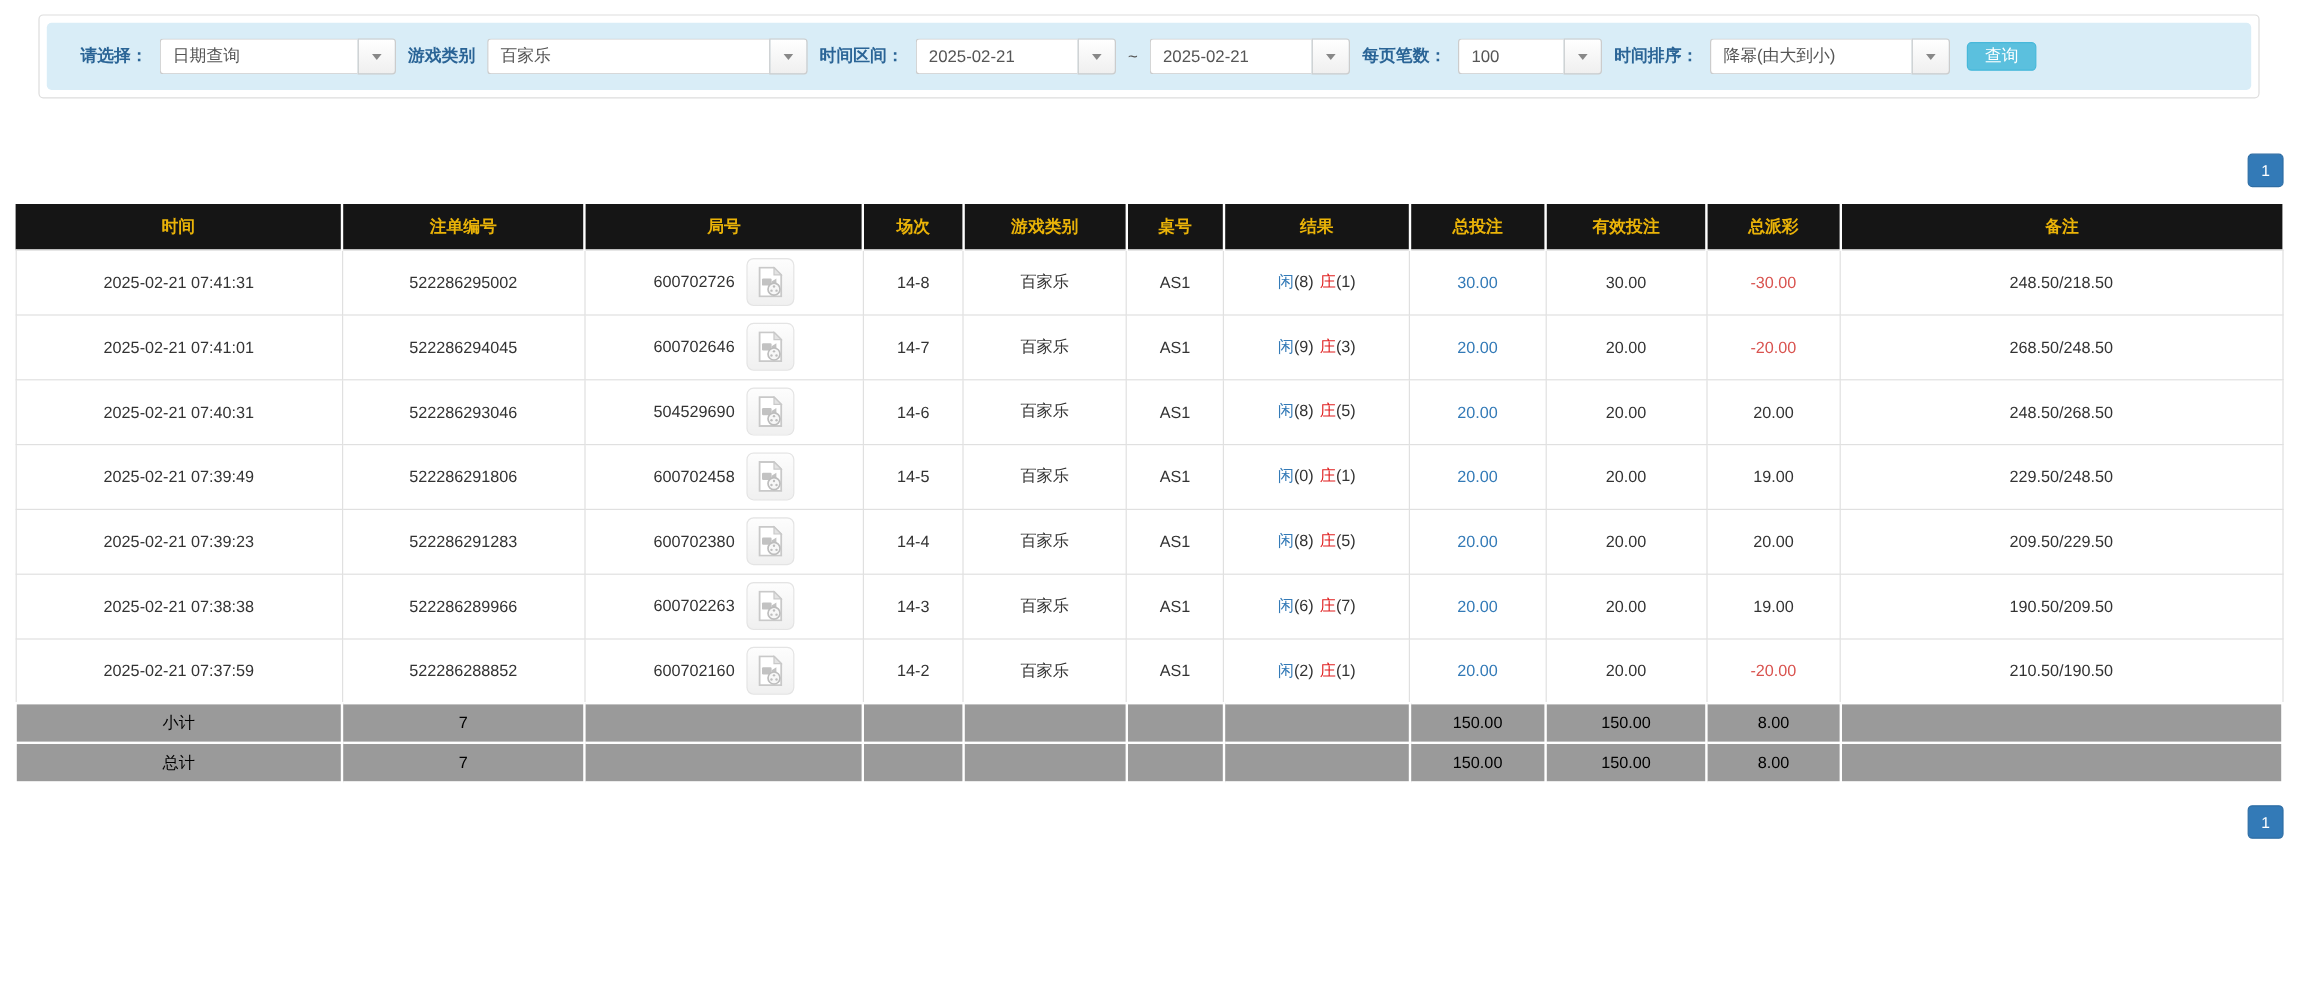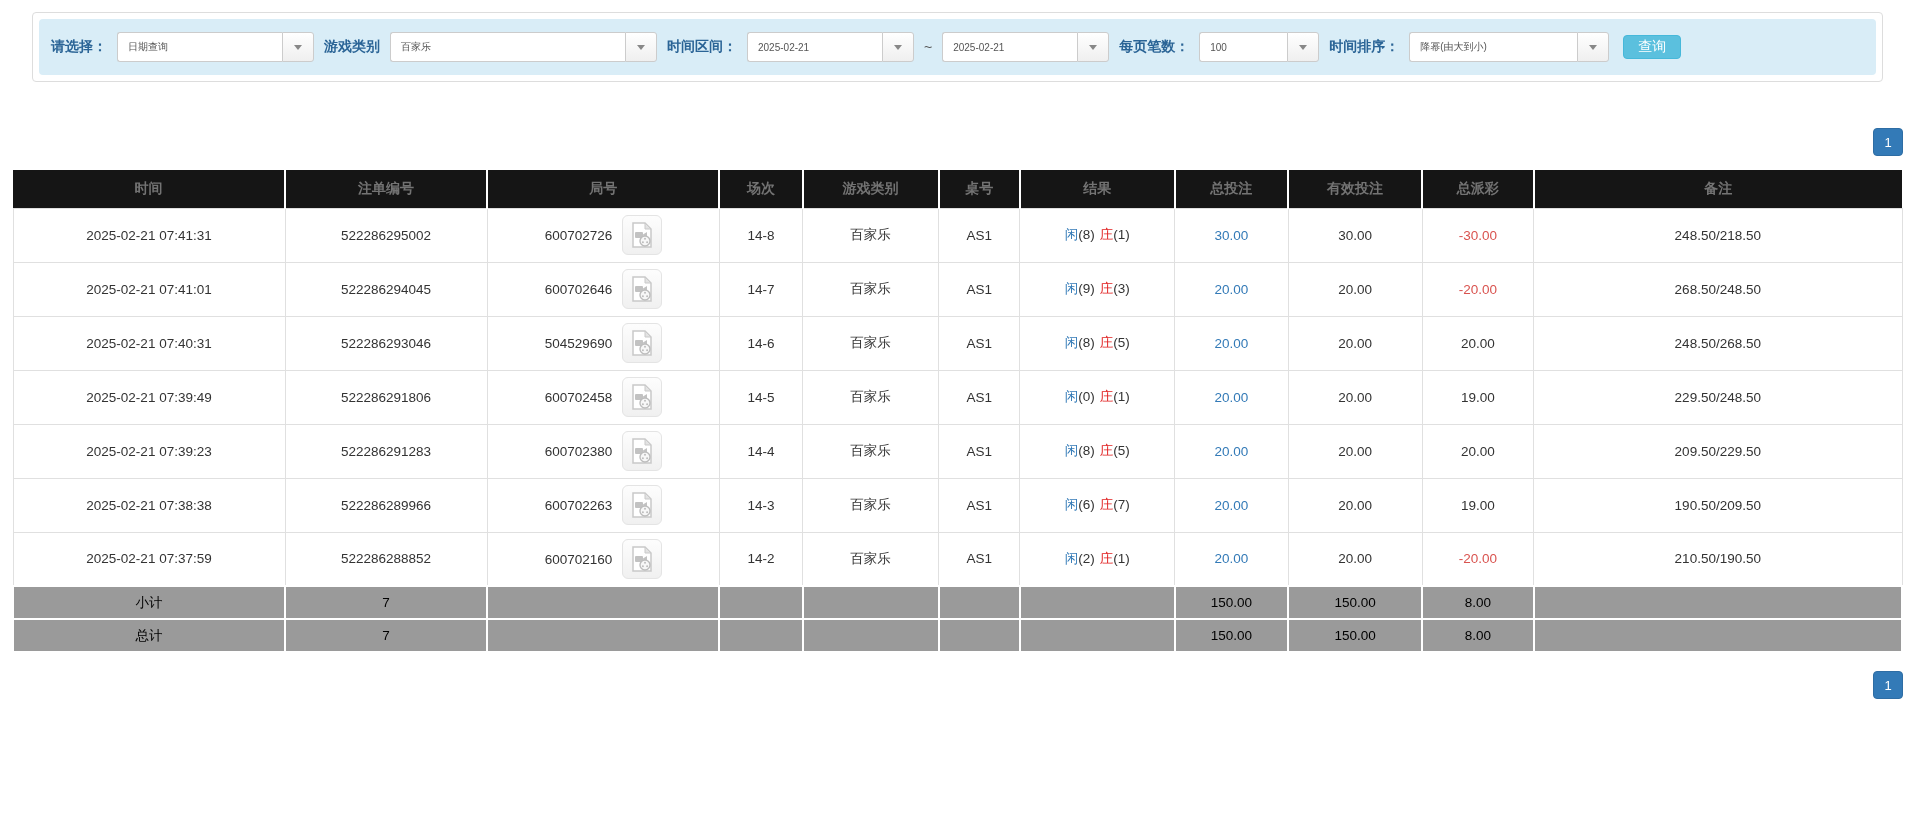--- a/index.html
+++ b/index.html
@@ -3,25 +3,25 @@
 <meta charset="utf-8">
 <style>
   * { box-sizing: border-box; margin: 0; padding: 0; }
   html,body { background:#fff; font-family:"Liberation Sans","DejaVu Sans",sans-serif; color:#333; }
   .page { width:1915px; padding:12px 12px 20px 12px; }
 
   .page-title { font-size:20px; color:#333; margin:10px 0 16px 2px; font-weight:400; }
 
   
   .filter-panel { margin:0 20px; border:1px solid #ddd; border-radius:4px; padding:6px; background:#fff; }
-  .filter-bar { background:#d9edf7; border-radius:4px; padding:13px 12px; display:flex; align-items:center; gap:10px; }
+  .filter-bar { background:#d9edf7; border-radius:4px; padding:13px 28px; display:flex; align-items:center; gap:10px; }
   .f-label { font-size:14px; font-weight:bold; color:#2a6496; white-space:nowrap; }
   .combo { display:inline-flex; align-items:stretch; height:30px; }
   .combo input { height:30px; border:1px solid #ccc; border-right:none; border-radius:3px 0 0 3px;
-                 padding:0 10px; font-size:10px; color:#555; background:#fff; outline:none;
+                 padding:0 10px; font-size:14px; color:#555; background:#fff; outline:none;
                  font-family:"Liberation Sans","DejaVu Sans",sans-serif; }
   .combo .combo-btn { width:32px; height:30px; border:1px solid #ccc; border-radius:0 3px 3px 0;
                  background:linear-gradient(#ffffff,#efefef); cursor:pointer; display:flex; align-items:center; justify-content:center; }
   .caret { width:0; height:0; border-left:4px solid transparent; border-right:4px solid transparent; border-top:5px solid #888; }
   .w-select { width:165px; } .w-game { width:235px; } .w-date { width:135px; } .w-size { width:88px; } .w-sort { width:168px; }
   .tilde { color:#555; font-size:14px; }
   .btn-search { height:24px; padding:0 14px; margin-left:4px; background:#5bc0de; border:1px solid #46b8da;
                 border-radius:4px; color:#fff; font-size:14px; cursor:pointer;
                 font-family:"Liberation Sans","DejaVu Sans",sans-serif; }
 
@@ -33,21 +33,21 @@
 
   
   .pagination { display:flex; justify-content:flex-end; }
   .pagination.top { margin:46px 0 14px 0; }
   .pagination.bottom { margin:18px 0 0 0; }
   .page-btn { min-width:30px; height:28px; background:#337ab7; border:1px solid #2e6da4; border-radius:4px;
               color:#fff; font-size:13px; cursor:pointer; font-family:"Liberation Sans","DejaVu Sans",sans-serif; }
 
   
   table.records { width:100%; border-collapse:collapse; font-size:13.5px; table-layout:fixed; }
-  thead th { background:#151515; color:#737373; font-weight:bold; height:38px; text-align:center; font-size:14px; }
+  thead th { background:#151515; color:#eab308; font-weight:bold; height:38px; text-align:center; font-size:14px; }
   thead th + th { border-left:2px solid #fff; }
   tbody td { background:#fff; border:1px solid #e0e0e0; height:54px; text-align:center; color:#333; }
   .result-player { color:#337ab7; }
   .result-banker { color:#e01e1e; margin-left:5px; }
   .result-paren { color:#333; }
   a.bet-link { color:#337ab7; text-decoration:none; cursor:pointer; }
   td.payout { color:#333; }
   td.payout.neg { color:#d9534f; }
   .video-btn { display:inline-flex; align-items:center; justify-content:center; width:40px; height:40px;
                margin-left:6px; vertical-align:middle; border:1px solid #e4e4e4; border-radius:6px;

